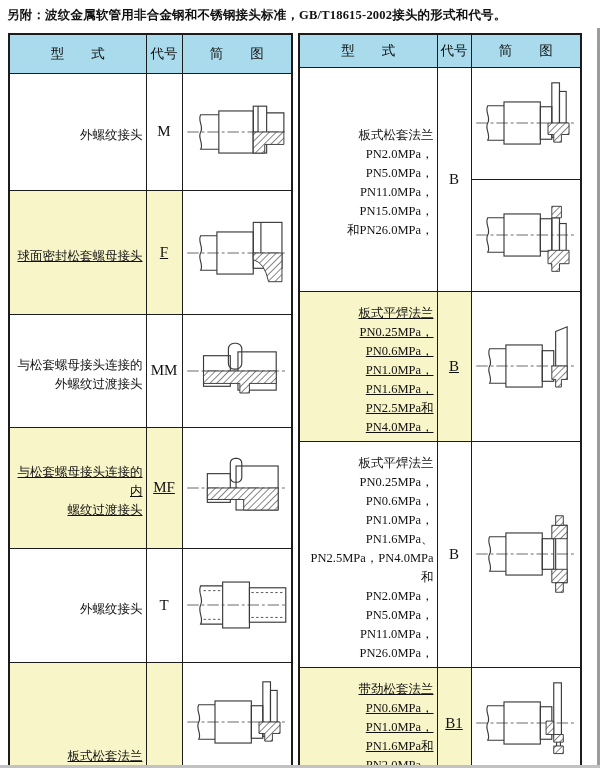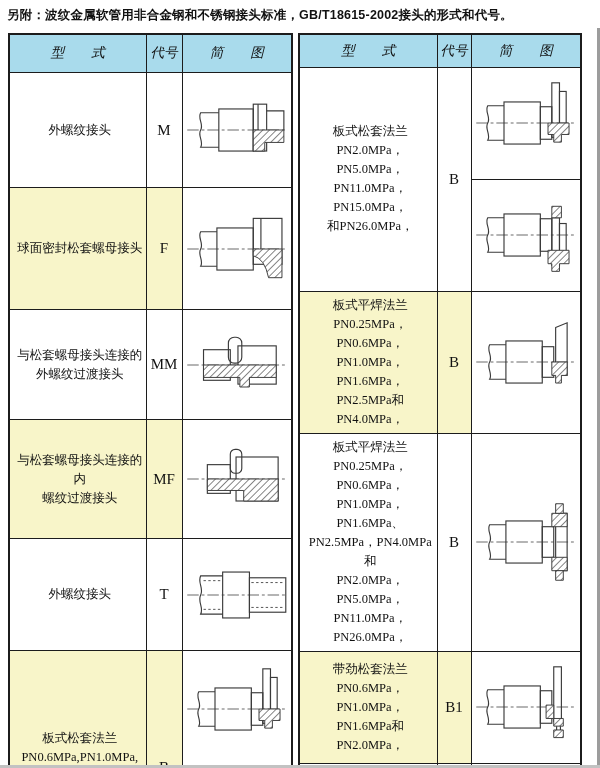--- a/index.html
+++ b/index.html
@@ -6,27 +6,27 @@
     --header-bg:#a9dbec;
     --row-alt-bg:#f8f5c9;
     --border:#1c1c1c;
     --page-bg:#ffffff;
     --edge-shadow:#9c9c9c;
   }
   html,body{margin:0;padding:0;background:#fff;}
   .page{position:relative;width:600px;height:768px;background:var(--page-bg);overflow:hidden;
         font-family:"Liberation Serif",serif;color:#111;}
   .title{position:absolute;top:7px;left:7px;width:586px;
-         font-family:Liberation Sans, sans-serif;font-weight:bold;font-size:12.5px;letter-spacing:0.2px;}
+         font-family:Liberation Serif, serif;font-weight:bold;font-size:12.5px;letter-spacing:0.2px;}
   .tables{position:absolute;top:33px;left:8px;display:flex;gap:5px;}
   table.tbl{border-collapse:collapse;table-layout:fixed;border:2px solid var(--border);background:#fff;}
   .tbl th,.tbl td{border:1px solid var(--border);padding:0;overflow:hidden;}
-  .tbl th{background:var(--header-bg);font-weight:normal;font-size:13.5px;font-style:italic;}
-  tr.alt td{background:var(--row-alt-bg);}
-  td.type{padding:4px 3px 4px 7px;font-size:12.5px;line-height:19px;text-align:center;
+  .tbl th{background:var(--header-bg);font-weight:normal;font-size:13.5px;}
+  tr.alt td{background:var(--row-alt-bg);text-decoration:underline;}
+  td.type{padding:12px 3px 4px 7px;font-size:12.5px;line-height:19px;text-align:right;
           vertical-align:middle;white-space:pre-line;}
   td.code{text-align:center;vertical-align:middle;font-size:15px;}
   td.diag{background:#fff !important;text-align:center;vertical-align:middle;}
   td.diag svg{display:block;margin:0 auto;}
   .diag svg path,.diag svg rect,.diag svg line{stroke:#3a3a3a;fill:none;stroke-width:1.2;}
   .diag svg .cl{stroke-width:0.8;stroke-dasharray:12 3 3 3;}
   .diag svg .dash{stroke-width:0.9;stroke-dasharray:2.5 2.5;}
   .diag svg .hz{fill:url(#hp);stroke:#3a3a3a;stroke-width:1;}
   .edge-r{position:absolute;top:28px;right:0;bottom:0;width:3px;background:var(--edge-shadow);}
   .edge-b{position:absolute;left:0;right:0;bottom:0;height:3px;background:#c2c2c2;}

